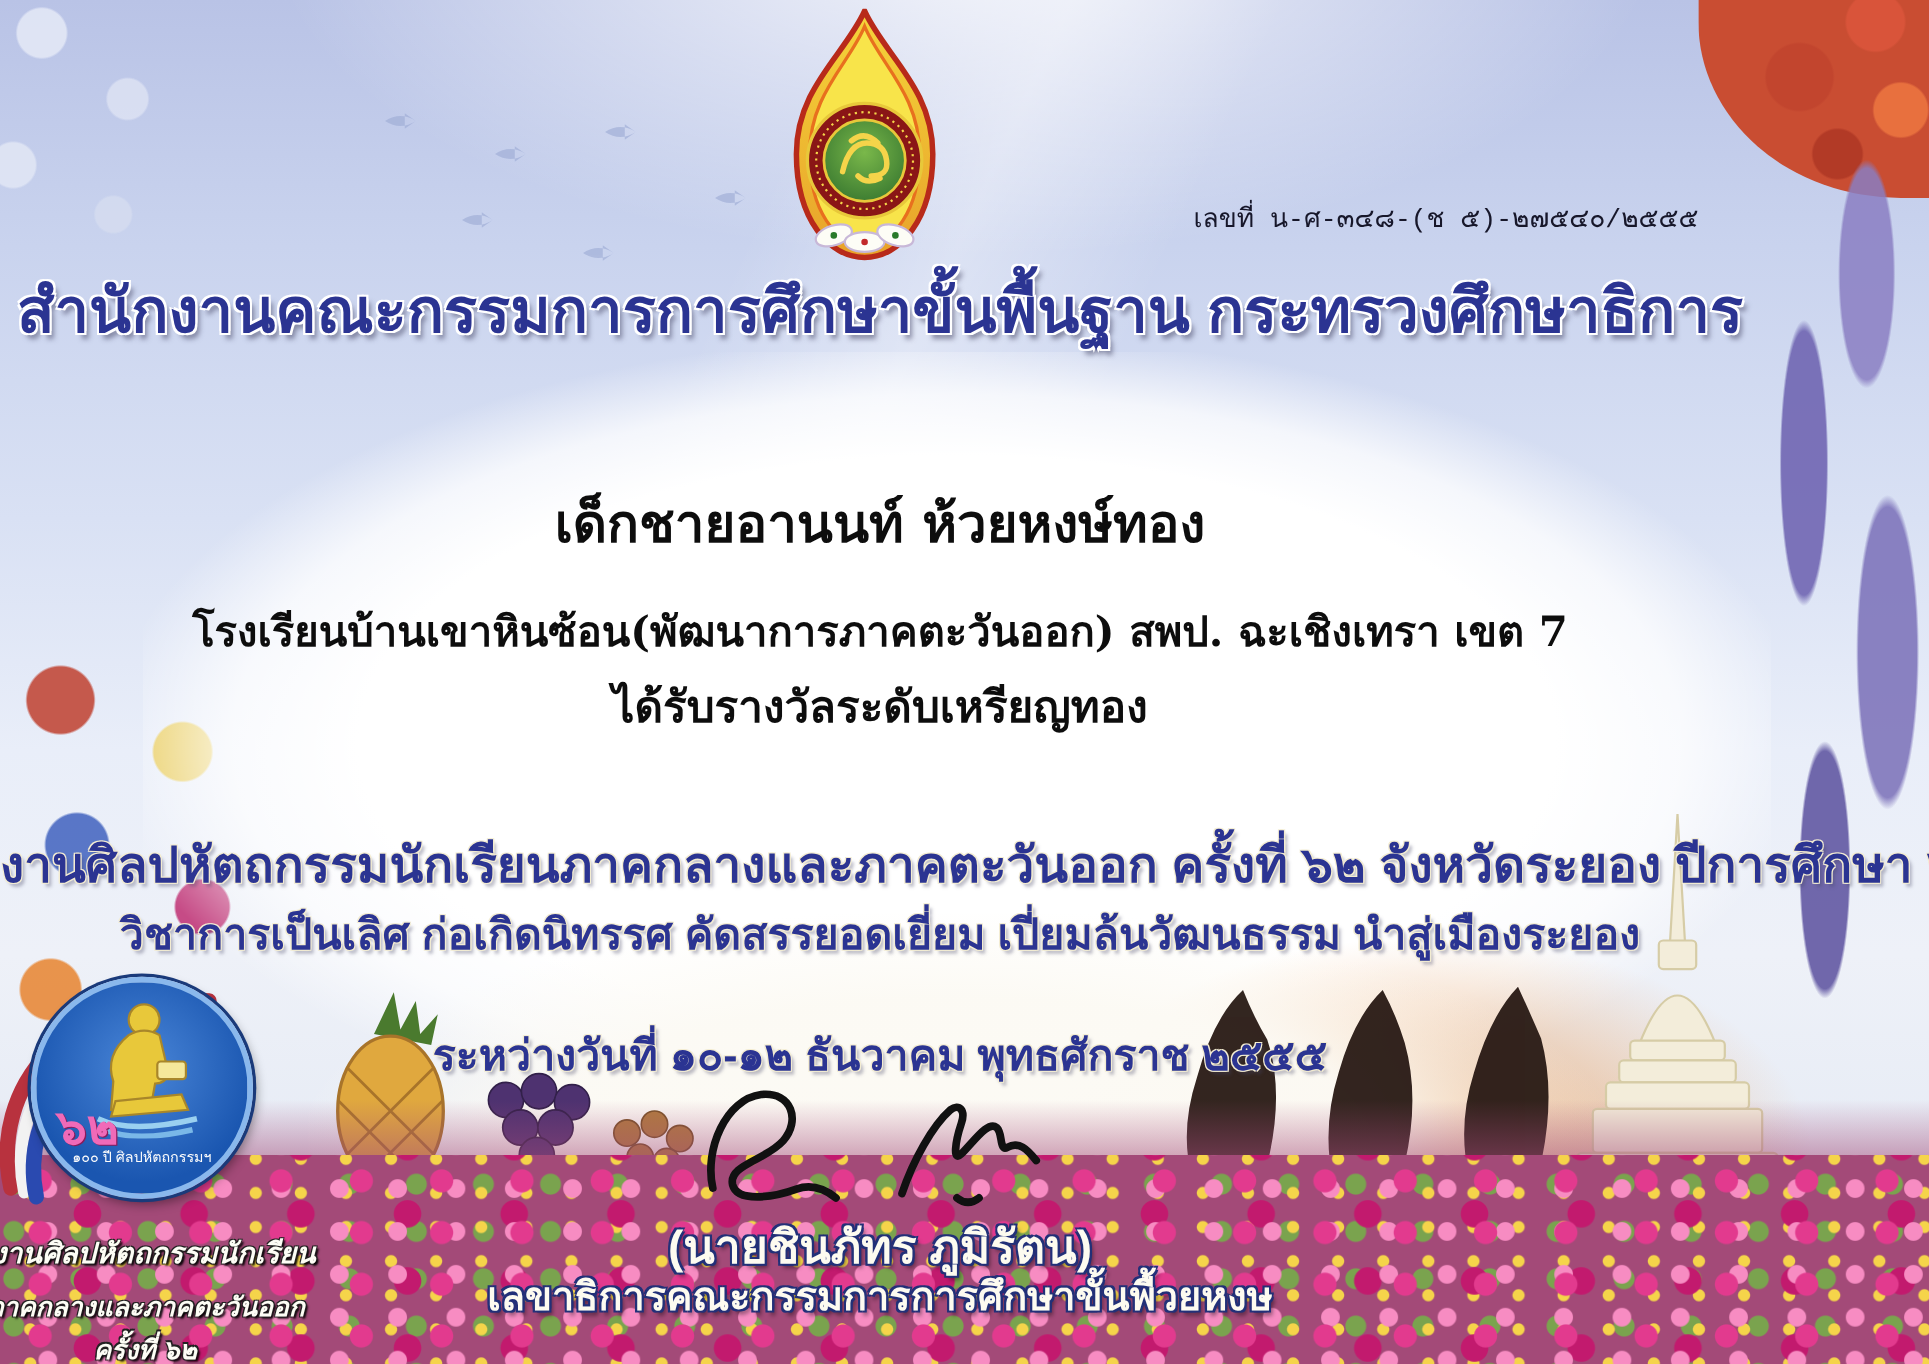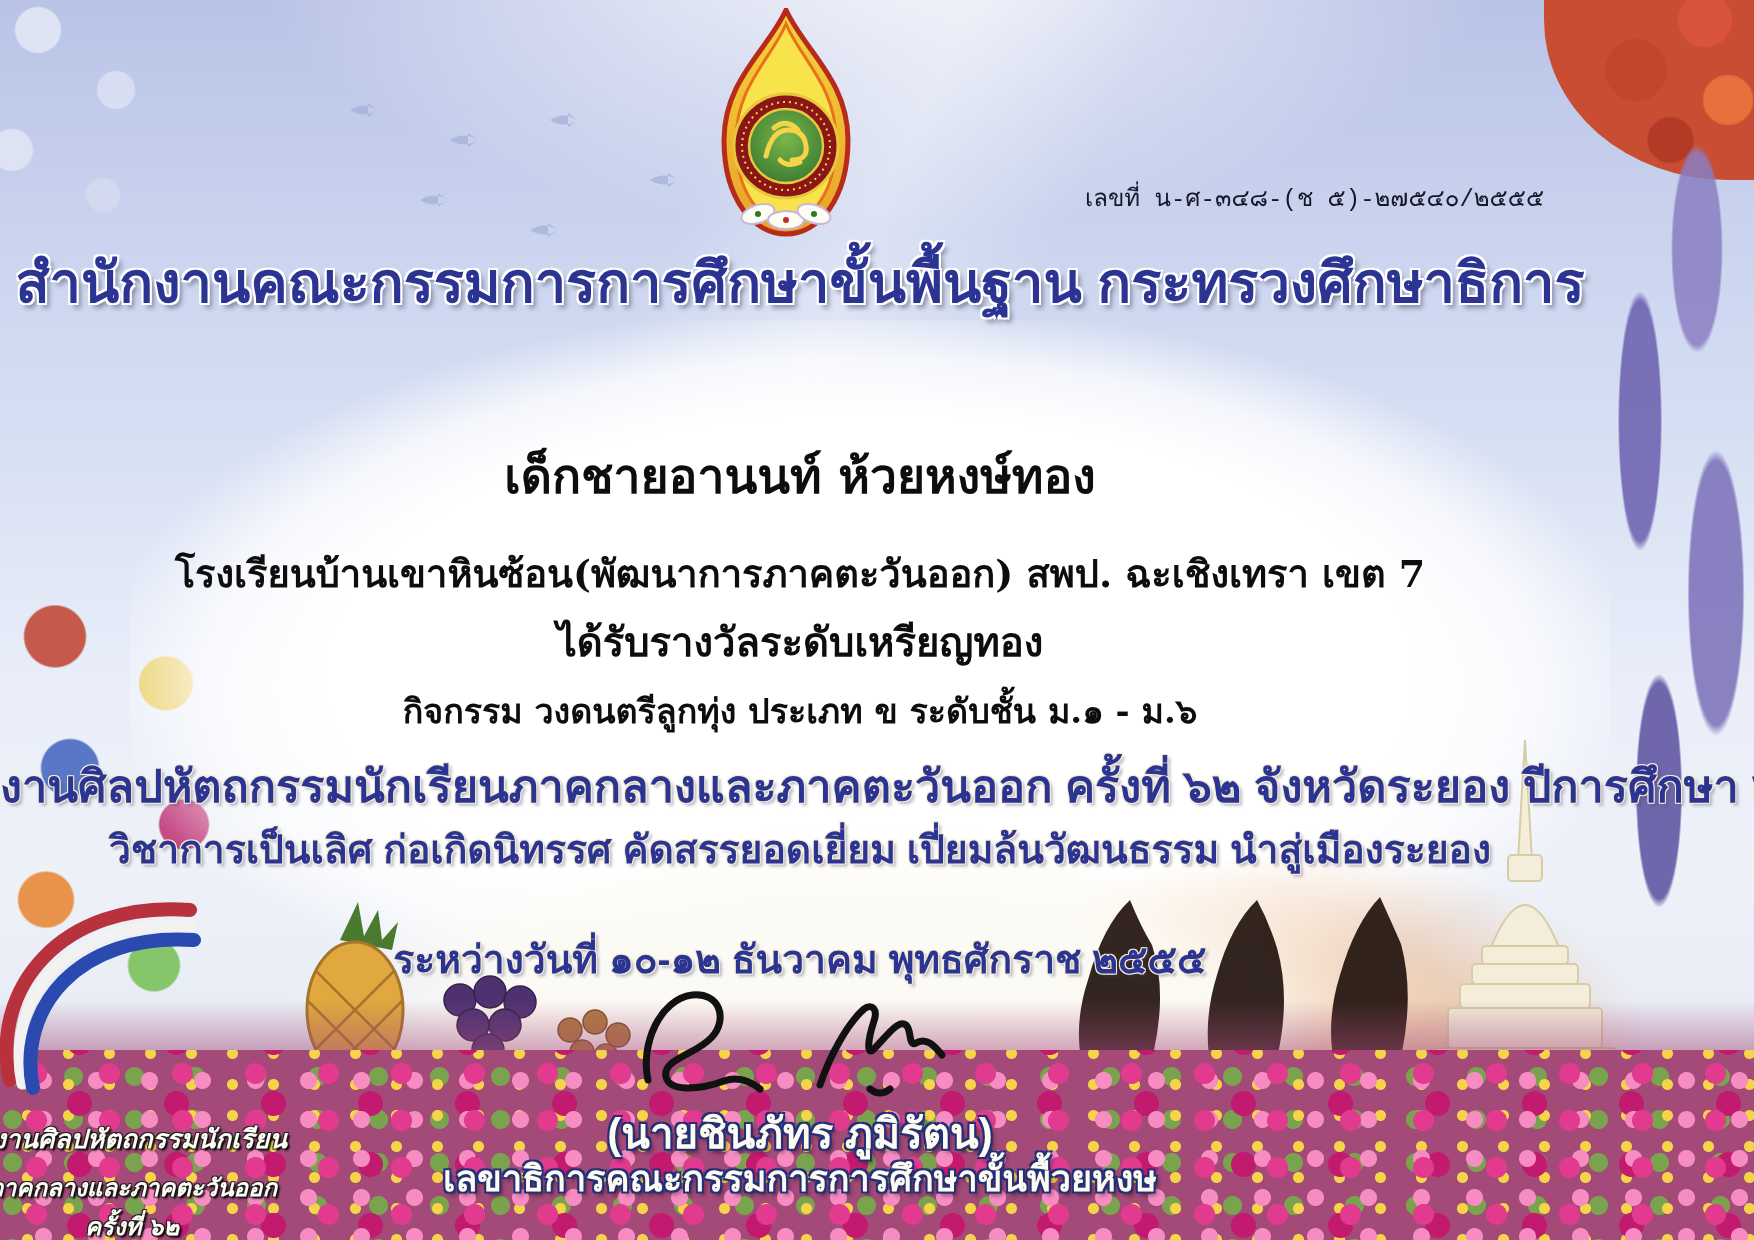--- a/index.html
+++ b/index.html
@@ -200,21 +200,20 @@
   </svg>
 
   <div class="cert-number">เลขที่  น-ศ-๓๔๘-(ช ๕)-๒๗๕๔๐/๒๕๕๕</div>
 
   <div class="content">
     <div class="ctr navy outline-white" style="top:238px;font-size:56px;">สำนักงานคณะกรรมการการศึกษาขั้นพื้นฐาน  กระทรวงศึกษาธิการ</div>
 
     <div class="ctr black-serif" style="top:438px;font-size:48px;">เด็กชายอานนท์  ห้วยหงษ์ทอง</div>
     <div class="ctr black-serif" style="top:543px;font-size:38px;">โรงเรียนบ้านเขาหินซ้อน(พัฒนาการภาคตะวันออก) สพป. ฉะเชิงเทรา เขต 7</div>
     <div class="ctr black-serif" style="top:610px;font-size:40px;">ได้รับรางวัลระดับเหรียญทอง</div>
-    <div class="ctr black-serif" style="top:684px;font-size:34px;">กิจกรรม วงดนตรีลูกทุ่ง ประเภท ข ระดับชั้น ม.๑ - ม.๖</div>
 
     <div class="ctr navy outline-cream" style="top:750px;font-size:45px;">งานศิลปหัตถกรรมนักเรียนภาคกลางและภาคตะวันออก ครั้งที่ ๖๒ จังหวัดระยอง ปีการศึกษา ๒๕๕๕</div>
     <div class="ctr navy outline-cream" style="top:818px;font-size:39px;">วิชาการเป็นเลิศ ก่อเกิดนิทรรศ คัดสรรยอดเยี่ยม เปี่ยมล้นวัฒนธรรม นำสู่เมืองระยอง</div>
     <div class="ctr navy outline-cream" style="top:928px;font-size:39px;">ระหว่างวันที่ ๑๐-๑๒ ธันวาคม พุทธศักราช ๒๕๕๕</div>
 
     <svg style="position:absolute;left:620px;top:985px;" width="360" height="120" viewBox="0 0 360 120">
       <g fill="none" stroke="#111" stroke-width="7" stroke-linecap="round">
         <path d="M28,95 C20,60 40,14 72,10 C100,7 108,34 92,52 C76,70 42,74 46,92 C50,108 82,104 104,96 C118,91 130,96 140,104"></path>
         <path d="M200,100 C210,70 228,38 244,24 C252,18 258,24 254,36 C248,54 246,72 254,64 C266,52 278,34 286,40 C292,45 288,62 296,58 C306,52 314,60 322,70"></path>
         <path d="M250,104 q10,8 20,0"></path>
@@ -226,16 +225,30 @@
   </div>
 
   <svg style="position:absolute;left:0;top:840px;" width="250" height="260" viewBox="0 0 250 260">
     <g fill="none" stroke-linecap="round">
       <path d="M10,240 C-10,150 60,60 190,70" stroke="#b8323e" stroke-width="14"></path>
       <path d="M22,244 C4,160 68,76 192,86" stroke="#f2f2f2" stroke-width="11"></path>
       <path d="M33,248 C17,170 76,92 194,100" stroke="#2a4ab0" stroke-width="14"></path>
     </g>
   </svg>
 
+  <div class="badge">
+    <svg style="position:absolute;left:36px;top:12px;" width="130" height="130" viewBox="0 0 130 130">
+      <g fill="#e8c83a" stroke="#a8862a" stroke-width="2">
+        <circle cx="62" cy="22" r="14"></circle>
+        <path d="M48,36 q14,-8 28,0 l8,34 q-2,10 -12,10 l-4,22 l-36,2 l2,-26 q-8,-24 14,-42 z"></path>
+        <path d="M36,96 l60,-6 l6,14 l-70,6 z"></path>
+        <rect x="74" y="60" width="26" height="16" rx="3" fill="#f5e89a"></rect>
+      </g>
+      <path d="M20,112 q30,14 90,0" fill="none" stroke="#9ad0f0" stroke-width="5"></path>
+      <path d="M26,122 q28,12 80,0" fill="none" stroke="#7ab8e8" stroke-width="5"></path>
+    </svg>
+    <div class="badge-num">๖๒</div>
+    <div class="badge-arc">๑๐๐ ปี ศิลปหัตถกรรมฯ</div>
+  </div>
   <div class="logo-caption" style="left:-10px;top:1118px;font-size:26px;">งานศิลปหัตถกรรมนักเรียน</div>
   <div class="logo-caption" style="left:-18px;top:1168px;font-size:24px;">ภาคกลางและภาคตะวันออก ครั้งที่ ๖๒</div>
 
 </div>
 
 </body></html>

